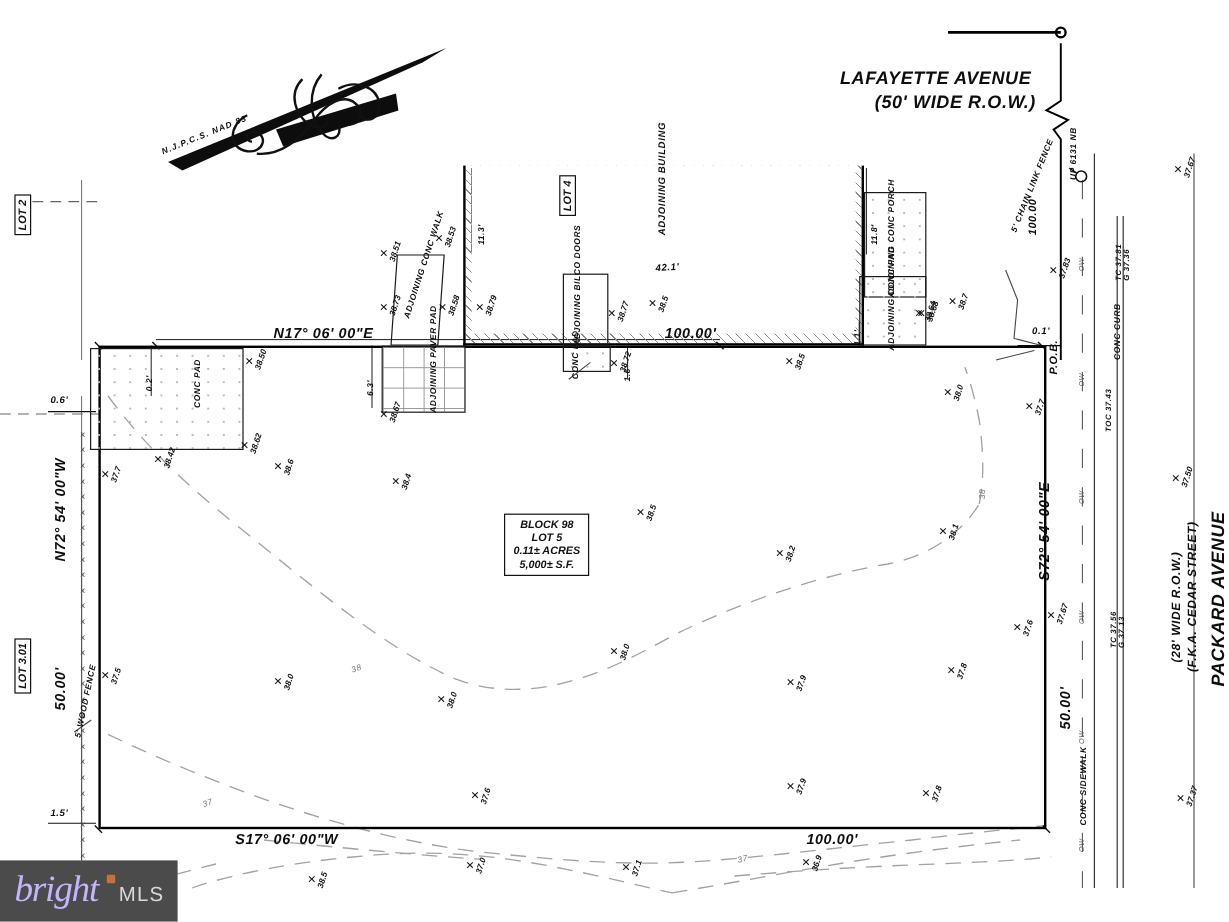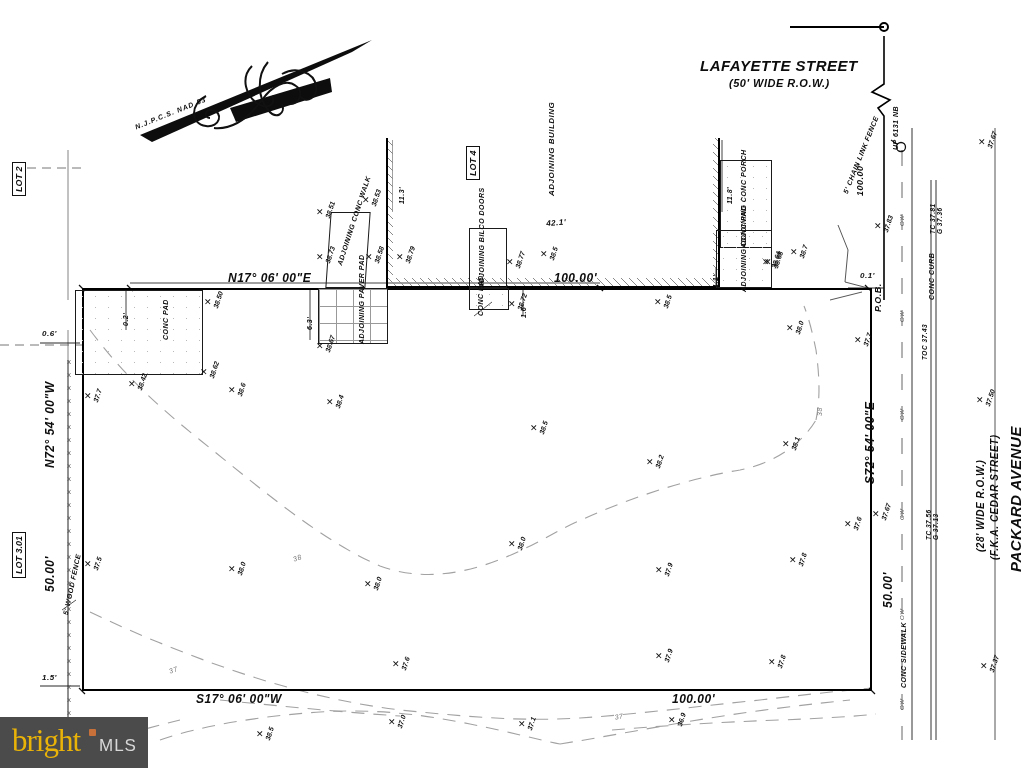--- a/index.html
+++ b/index.html
@@ -34,22 +34,22 @@
   
   .fence{position:absolute;color:#555;font-size:7px;letter-spacing:0;line-height:13px;
          text-align:center;width:10px;font-family:"DejaVu Sans",sans-serif;}
 
   .callbox{position:absolute;border:1.3px solid #111;background:#fff;text-align:center;
            padding:3px 7px;font-style:italic;font-weight:bold;line-height:1.22;}
   .lotbox{position:absolute;border:1px solid #111;background:#fff;text-align:center;
           padding:1px 3px;font-style:italic;font-weight:bold;}
 
   #logo{position:absolute;left:0;top:717px;width:148px;height:51px;background:#4b4b4b;}
-  #logo .b{position:absolute;left:12px;top:6px;font-size:31px;color:#eab308;
-           font-family:"Liberation Serif","DejaVu Serif",serif;font-weight:normal;letter-spacing:-1px;}
+  #logo .b{position:absolute;left:12px;top:6px;font-size:31px;color:#c4b5fd;
+           font-family:"Liberation Serif","DejaVu Serif",serif;font-weight:normal;letter-spacing:-1px;font-style:italic;}
   #logo .m{position:absolute;left:99px;top:19px;font-size:17px;color:#d8d8d8;
            font-family:"Liberation Sans",sans-serif;letter-spacing:1px;}
   #logo .dot{position:absolute;left:89px;top:12px;width:7px;height:7px;background:#c8703a;
              border-radius:1px;}
 
   svg{position:absolute;left:0;top:0;width:1024px;height:768px;overflow:visible;}
 </style>
 </head>
 <body>
 
@@ -157,39 +157,45 @@
   <div class="rect" style="left:469px;top:228px;width:38px;height:60px;"></div>
 
   <div class="rect speck" style="left:469px;top:288px;width:40px;height:22px;"></div>
 
   <div class="rect speck" style="left:720px;top:160px;width:52px;height:88px;"></div>
 
   <div class="rect speck" style="left:716px;top:230px;width:56px;height:58px;"></div>
 
   <div class="fence" style="left:64px;top:356px;">x<br>x<br>x<br>x<br>x<br>x<br>x<br>x<br>x<br>x<br>x<br>x<br>x<br>x<br>x<br>x<br>x<br>x<br>x<br>x<br>x<br>x<br>x<br>x<br>x<br>x<br>x<br>x<br>x</div>
 
-  <div class="lbl t16" style="left:700px;top:58px;font-size:15px;">LAFAYETTE STREET</div>
-  <div class="lbl t11" style="left:729px;top:78px;font-size:11px;">(50' WIDE R.O.W.)</div>
+  <div class="lbl t16" style="left:700px;top:58px;font-size:15px;">LAFAYETTE AVENUE</div>
+  <div class="lbl t11" style="left:729px;top:78px;font-size:15px;">(50' WIDE R.O.W.)</div>
 
   <div class="lbl" style="left:1008px;top:572px;font-size:15px;transform:rotate(-90deg);">PACKARD AVENUE</div>
   <div class="lbl" style="left:990px;top:560px;font-size:10px;transform:rotate(-90deg);">(F.K.A. CEDAR STREET)</div>
   <div class="lbl" style="left:976px;top:552px;font-size:10px;transform:rotate(-90deg);">(28' WIDE R.O.W.)</div>
 
   <div class="lbl t7" style="left:134px;top:124px;transform:rotate(-22deg);font-size:7px;letter-spacing:1px;">N.J.P.C.S.  NAD 83</div>
 
   <div class="lotbox t9" style="left:12px;top:196px;font-size:9px;transform:rotate(-90deg);transform-origin:0 0;">
     <span>LOT 2</span>
   </div>
   <div class="lotbox t9" style="left:12px;top:578px;font-size:9px;transform:rotate(-90deg);transform-origin:0 0;">
     <span>LOT 3.01</span>
   </div>
   <div class="lotbox t9" style="left:466px;top:180px;font-size:9px;transform:rotate(-90deg);transform-origin:0 0;">
     <span>LOT 4</span>
   </div>
 
+  <div class="callbox t10" style="left:420px;top:428px;font-size:9px;">
+    <div>BLOCK 98</div>
+    <div>LOT 5</div>
+    <div>0.11± ACRES</div>
+    <div>5,000± S.F.</div>
+  </div>
 
   <div class="lbl" style="left:228px;top:272px;font-size:12px;">N17° 06' 00"E</div>
   <div class="lbl" style="left:554px;top:272px;font-size:12px;">100.00'</div>
 
   <div class="lbl" style="left:196px;top:693px;font-size:12px;">S17° 06' 00"W</div>
   <div class="lbl" style="left:672px;top:693px;font-size:12px;">100.00'</div>
 
   <div class="lbl" style="left:44px;top:468px;font-size:12px;transform:rotate(-90deg);transform-origin:0 0;">N72° 54' 00"W</div>
   <div class="lbl" style="left:44px;top:592px;font-size:12px;transform:rotate(-90deg);transform-origin:0 0;">50.00'</div>
 

